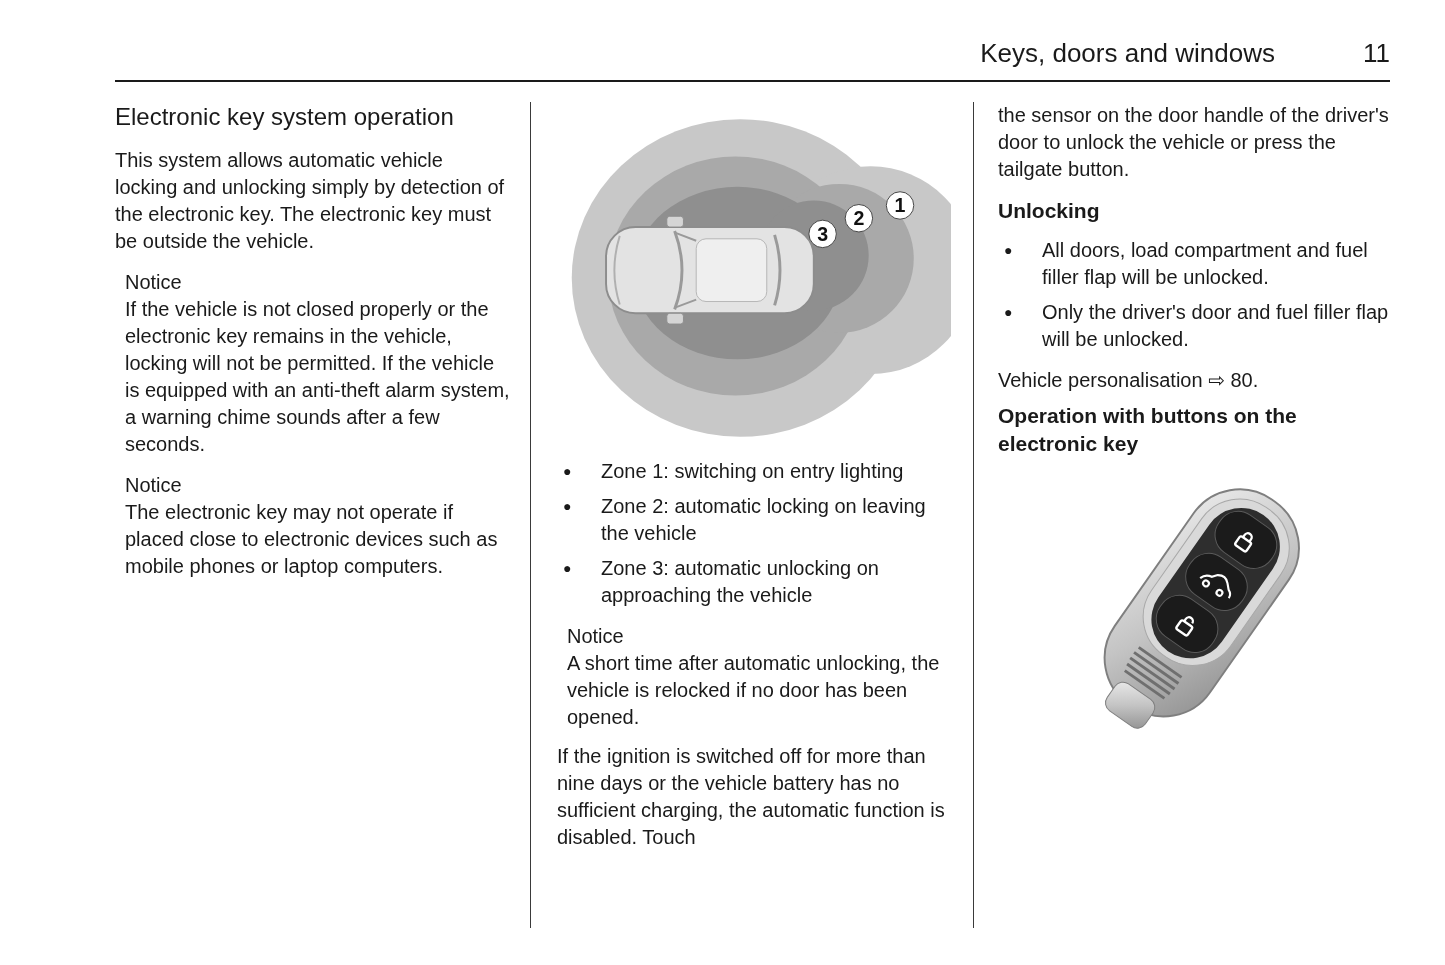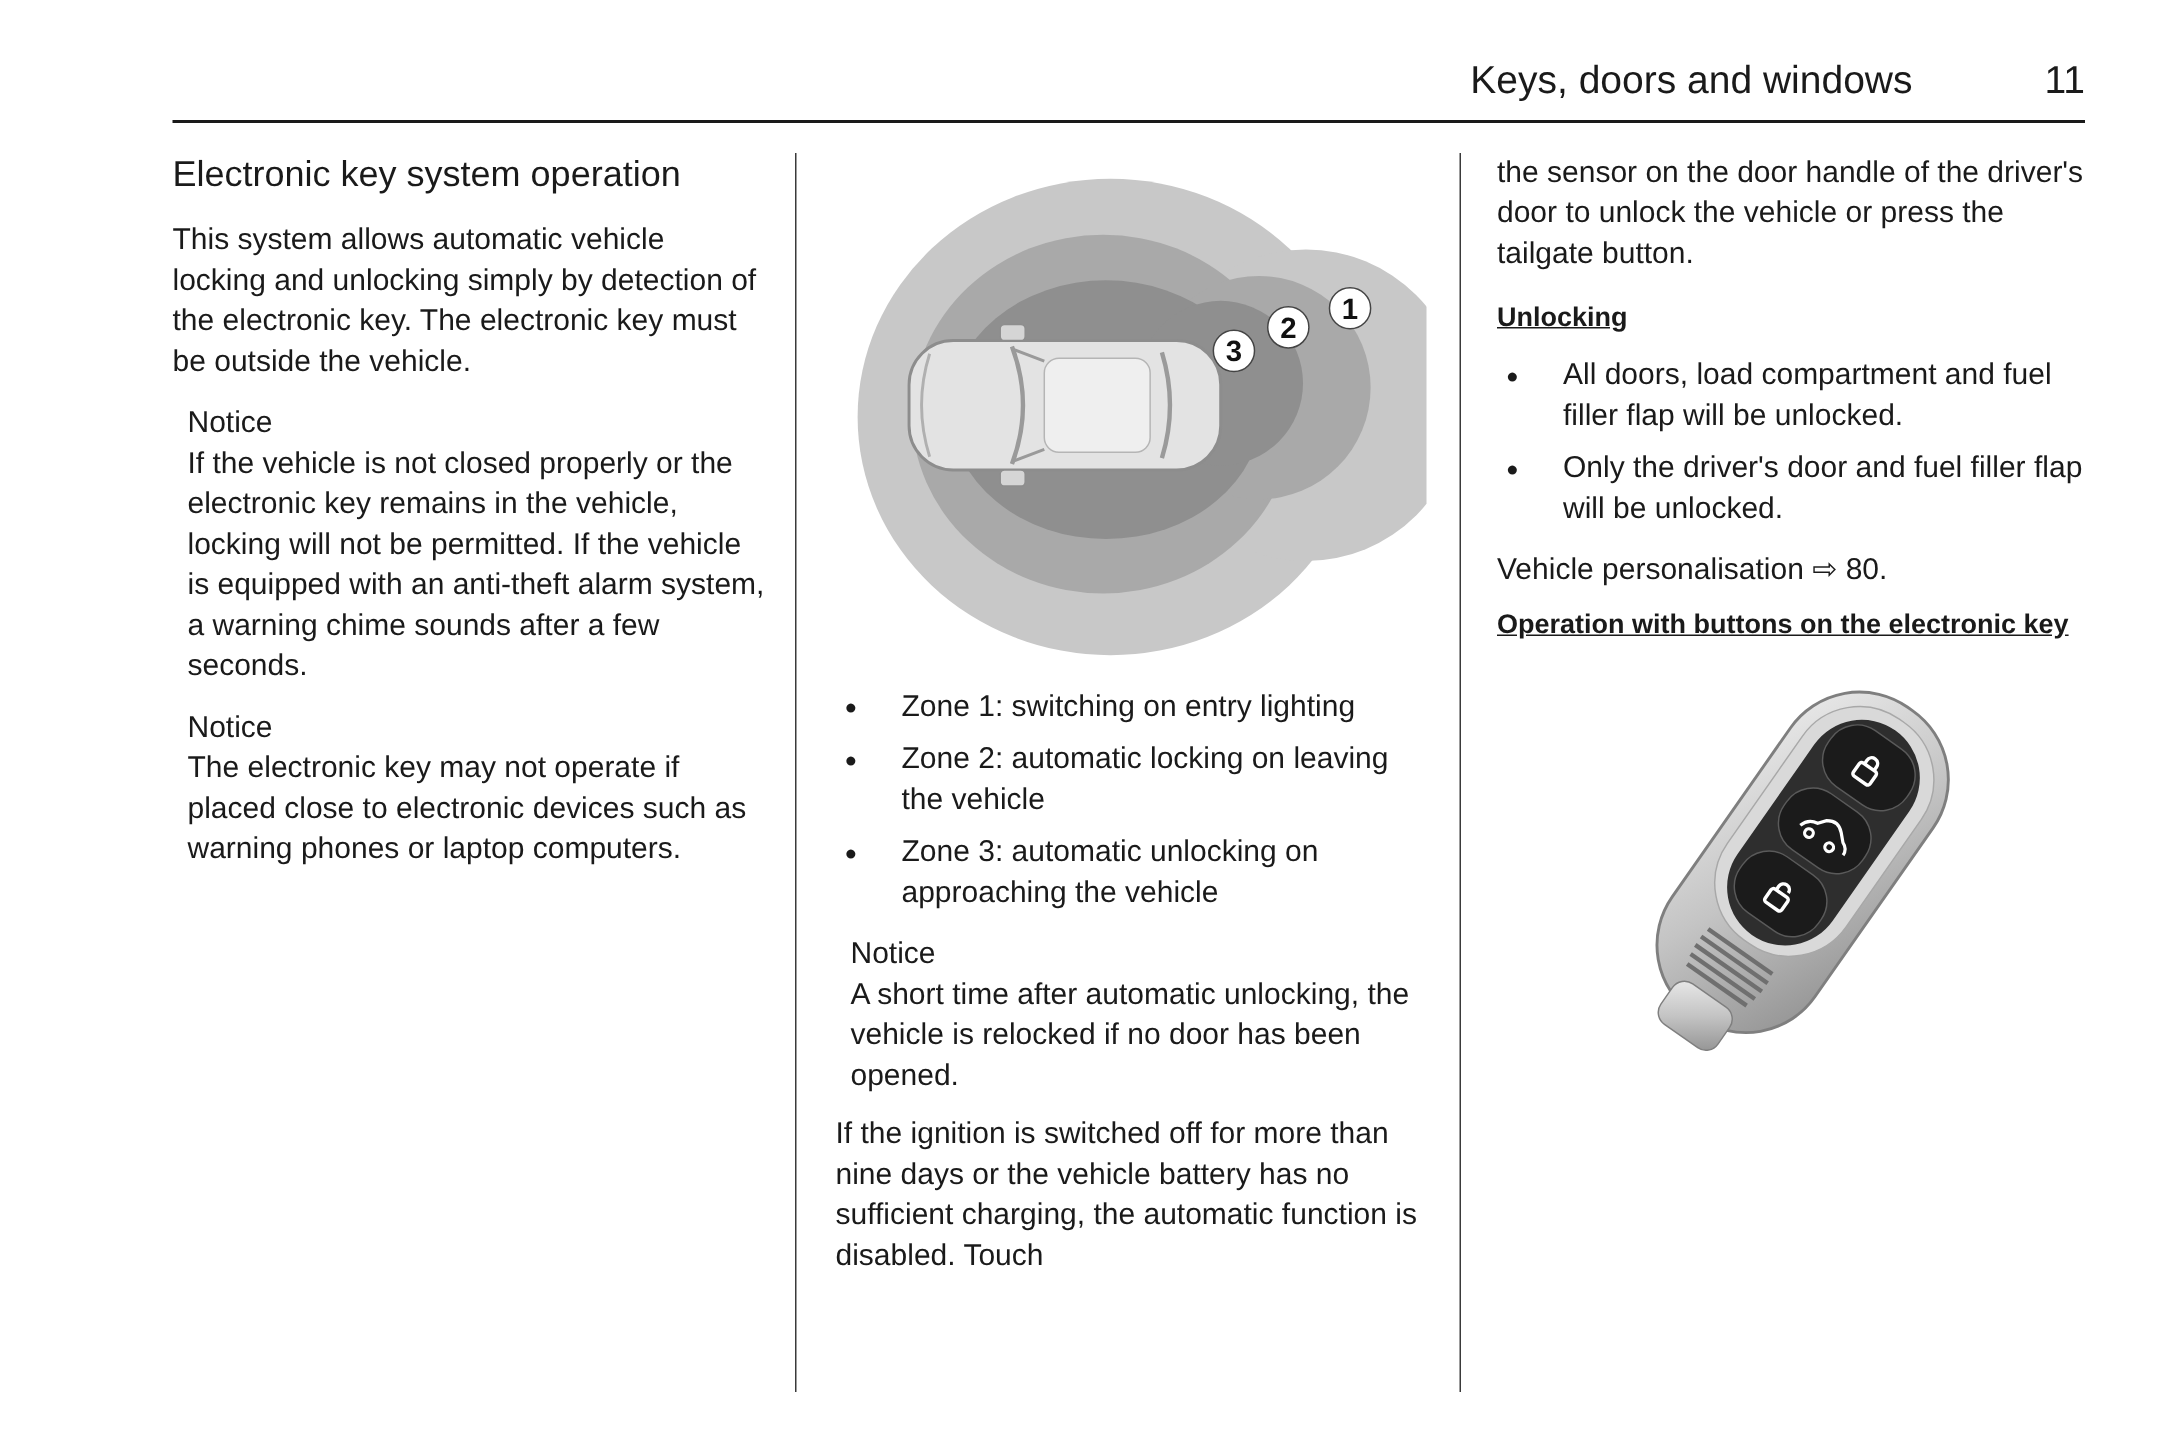--- a/index.html
+++ b/index.html
@@ -33,21 +33,21 @@
   .notice-label { display:block; }
 
   .bullet-list { list-style:none; margin-top:12px; }
   .bullet-item { display:flex; margin-bottom:8px; }
   .bullet-item::before {
     content:"\25CF"; flex:none; width:38px; margin-left:6px;
     font-size:14px; line-height:27px;
   }
   .bullet-text { flex:1; }
 
-  .bold-heading { font-weight:bold; font-size:18px; line-height:28px; margin:14px 0 2px 0;text-decoration:underline; }
+  .bold-heading { font-weight:bold; font-size:21px; line-height:28px; margin:14px 0 2px 0; }
   .op-heading { margin-top:8px; margin-bottom:0; }
   .reference { margin-top:14px; }
 
   .car-illustration { margin:8px 0 4px 2px; display:block; }
   .key-illustration { display:block; margin:6px auto 0 auto; overflow:visible; }
 
   svg text { font-family:"Liberation Sans", sans-serif; }
 </style>
 </head>
 <body>
@@ -68,21 +68,21 @@
       <h2 class="section-heading">Electronic key system operation</h2>
       <p class="para">This system allows automatic vehicle locking and unlocking simply by detection of the electronic key. The electronic key must be outside the vehicle.</p>
 
       <div class="notice">
         <span class="notice-label">Notice</span>
         <span class="notice-text">If the vehicle is not closed properly or the electronic key remains in the vehicle, locking will not be permitted. If the vehicle is equipped with an anti-theft alarm system, a warning chime sounds after a few seconds.</span>
       </div>
 
       <div class="notice">
         <span class="notice-label">Notice</span>
-        <span class="notice-text">The electronic key may not operate if placed close to electronic devices such as warning phones or laptop computers.</span>
+        <span class="notice-text">The electronic key may not operate if placed close to electronic devices such as mobile phones or laptop computers.</span>
       </div>
     </section>
 
     <div class="vrule"></div>
 
     <section class="col col2">
 
       <svg class="car-illustration" viewBox="0 0 400 340" width="392" height="336">
         <g>
           <ellipse cx="185" cy="170" rx="172" ry="162" fill="#c8c8c8"></ellipse>

